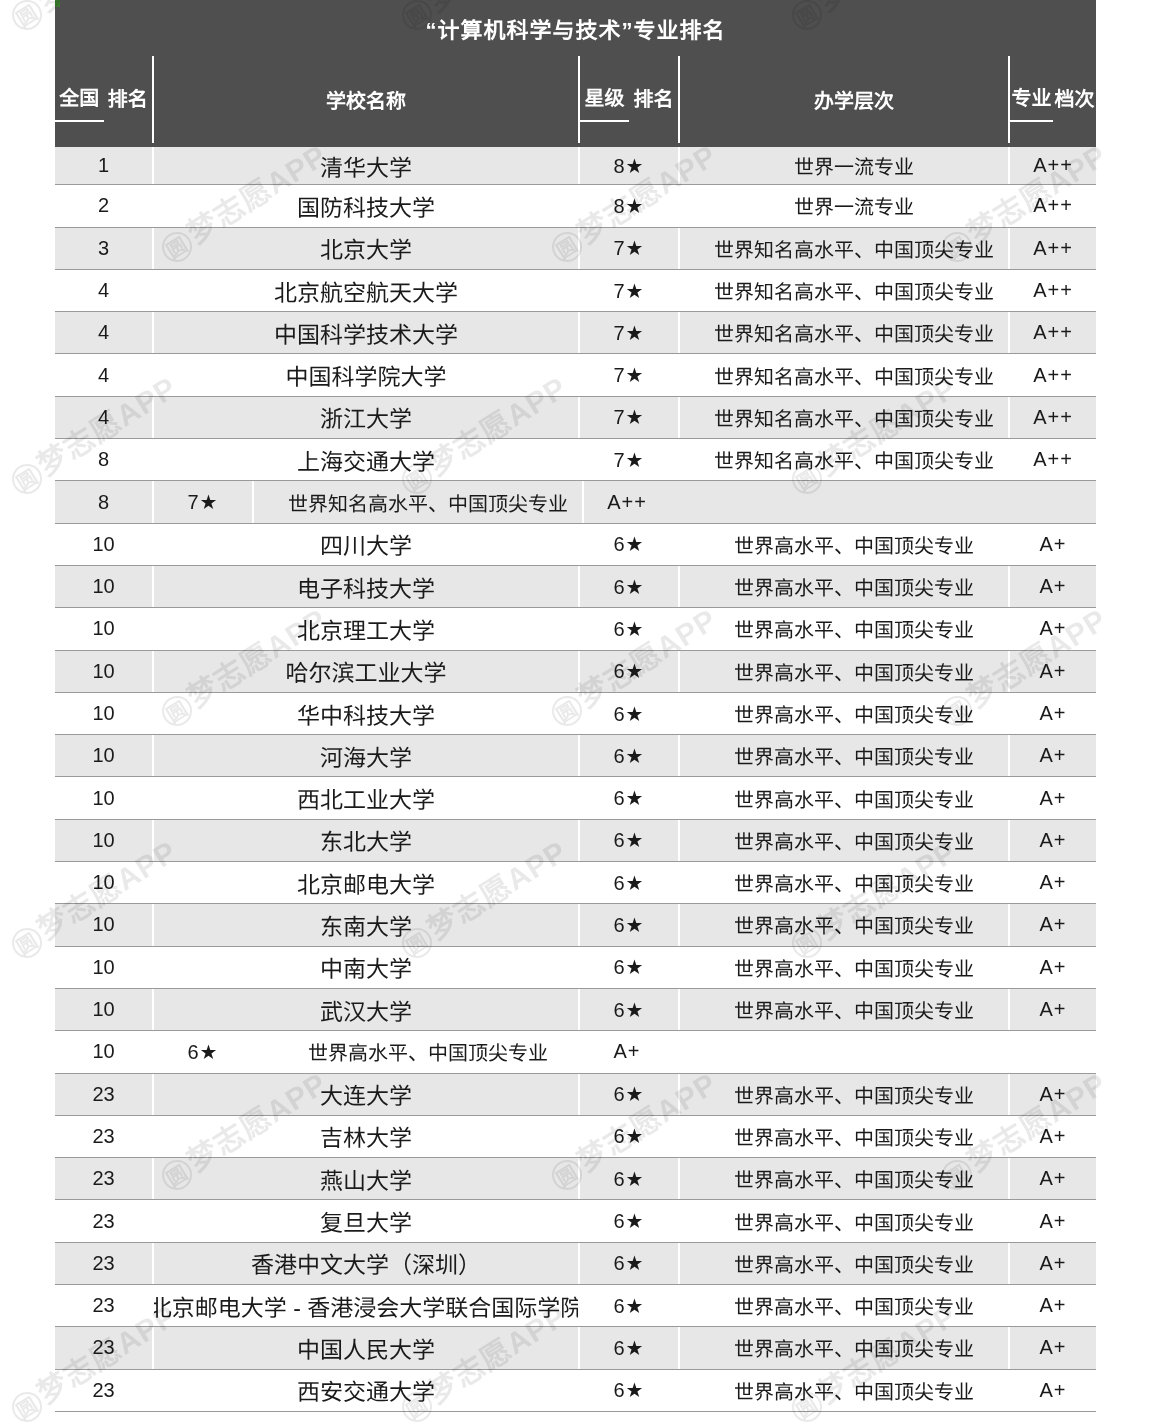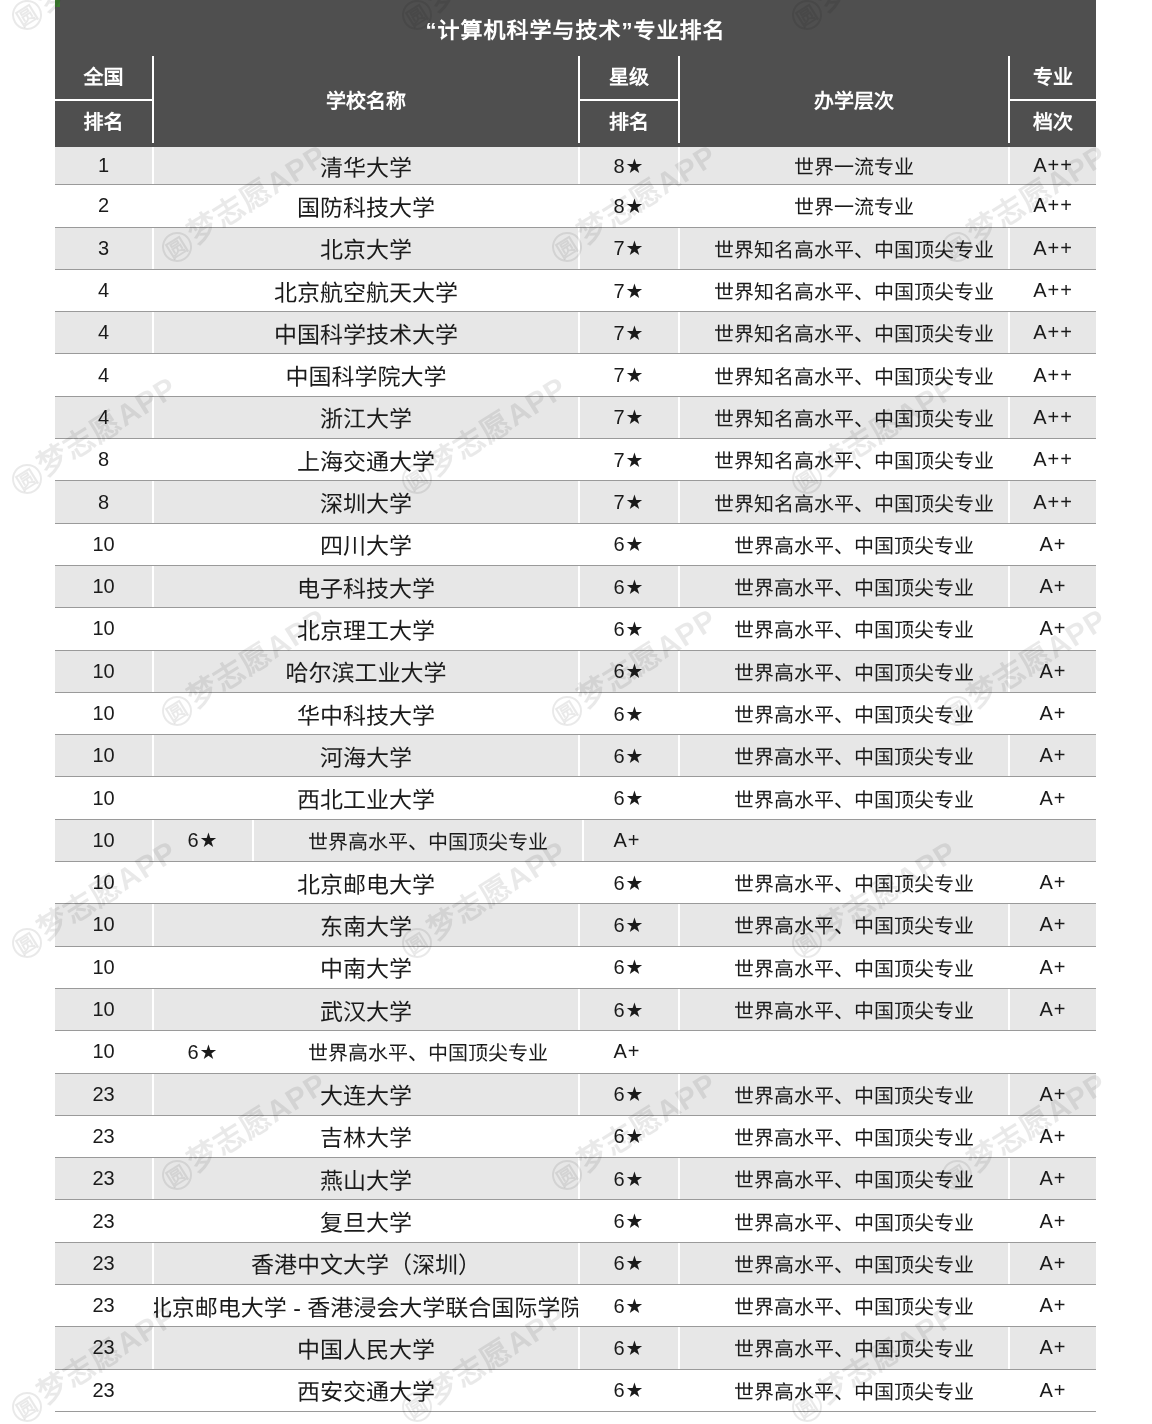--- a/index.html
+++ b/index.html
@@ -95,21 +95,21 @@
     display: flex;
     background: #4f4f4f;
     height: 87px;
     color: #ffffff;
     font-weight: 700;
     font-size: 20px;
   }
   .hcell {
     box-sizing: border-box;
     display: flex;
-    flex-direction: column;
+    flex-direction: row;
     align-items: center;
     justify-content: center;
     text-align: center;
     border-left: 2px solid #ffffff;
     position: relative;
   }
   .hcell:first-child { border-left: none; }
   .hcell.split { justify-content: space-between; padding: 0; }
   .hcell .line1,
   .hcell .line2 {
@@ -241,21 +241,20 @@
         </div>
         <div class="row plain">
           <div class="cell c-rank">8</div>
           <div class="cell c-school school">上海交通大学</div>
           <div class="cell c-star star">7★</div>
           <div class="cell c-level">世界知名高水平、中国顶尖专业</div>
           <div class="cell c-grade grade">A++</div>
         </div>
         <div class="row alt">
           <div class="cell c-rank">8</div>
-          <div class="cell c-school school">深圳大学</div>
           <div class="cell c-star star">7★</div>
           <div class="cell c-level">世界知名高水平、中国顶尖专业</div>
           <div class="cell c-grade grade">A++</div>
         </div>
         <div class="row plain">
           <div class="cell c-rank">10</div>
           <div class="cell c-school school">四川大学</div>
           <div class="cell c-star star">6★</div>
           <div class="cell c-level">世界高水平、中国顶尖专业</div>
           <div class="cell c-grade grade">A+</div>
@@ -297,20 +296,21 @@
         </div>
         <div class="row plain">
           <div class="cell c-rank">10</div>
           <div class="cell c-school school">西北工业大学</div>
           <div class="cell c-star star">6★</div>
           <div class="cell c-level">世界高水平、中国顶尖专业</div>
           <div class="cell c-grade grade">A+</div>
         </div>
         <div class="row alt">
           <div class="cell c-rank">10</div>
+          <div class="cell c-school school">东北大学</div>
           <div class="cell c-star star">6★</div>
           <div class="cell c-level">世界高水平、中国顶尖专业</div>
           <div class="cell c-grade grade">A+</div>
         </div>
         <div class="row plain">
           <div class="cell c-rank">10</div>
           <div class="cell c-school school">北京邮电大学</div>
           <div class="cell c-star star">6★</div>
           <div class="cell c-level">世界高水平、中国顶尖专业</div>
           <div class="cell c-grade grade">A+</div>

